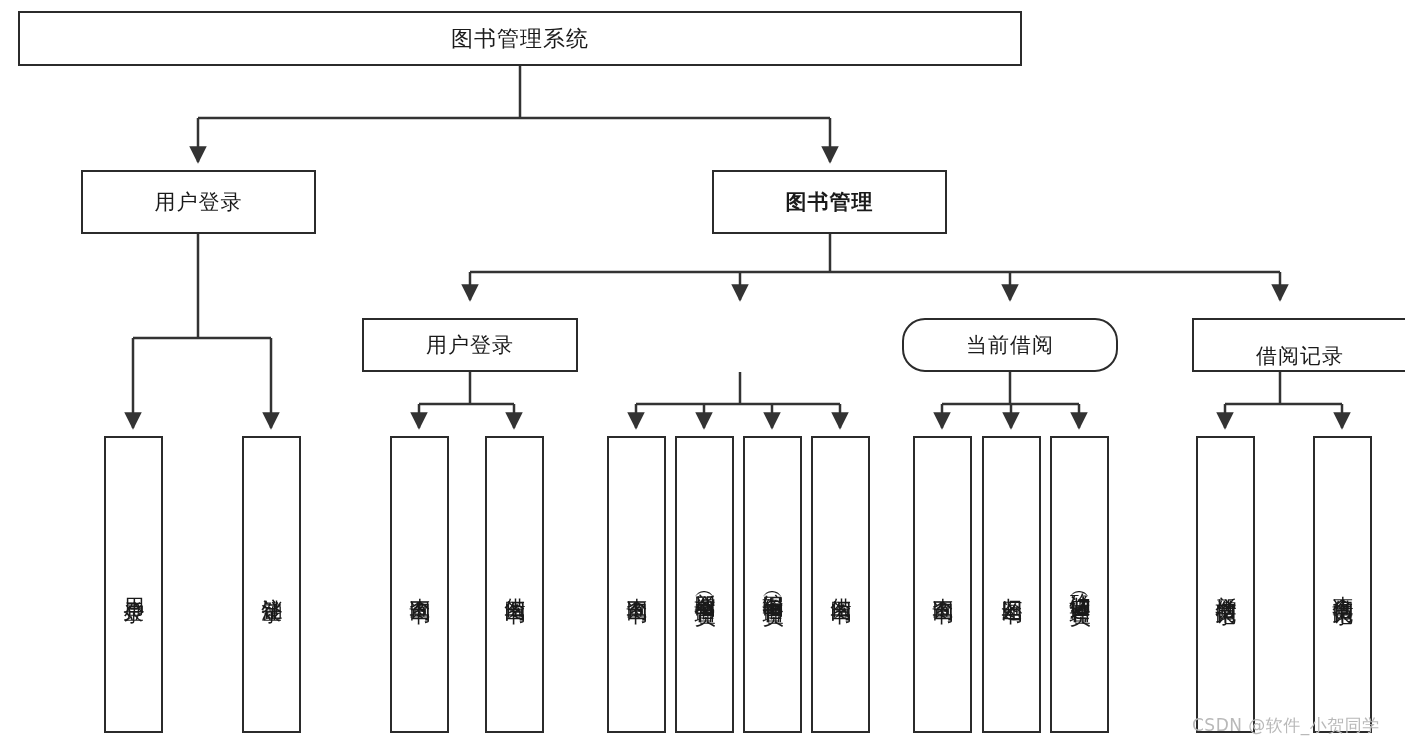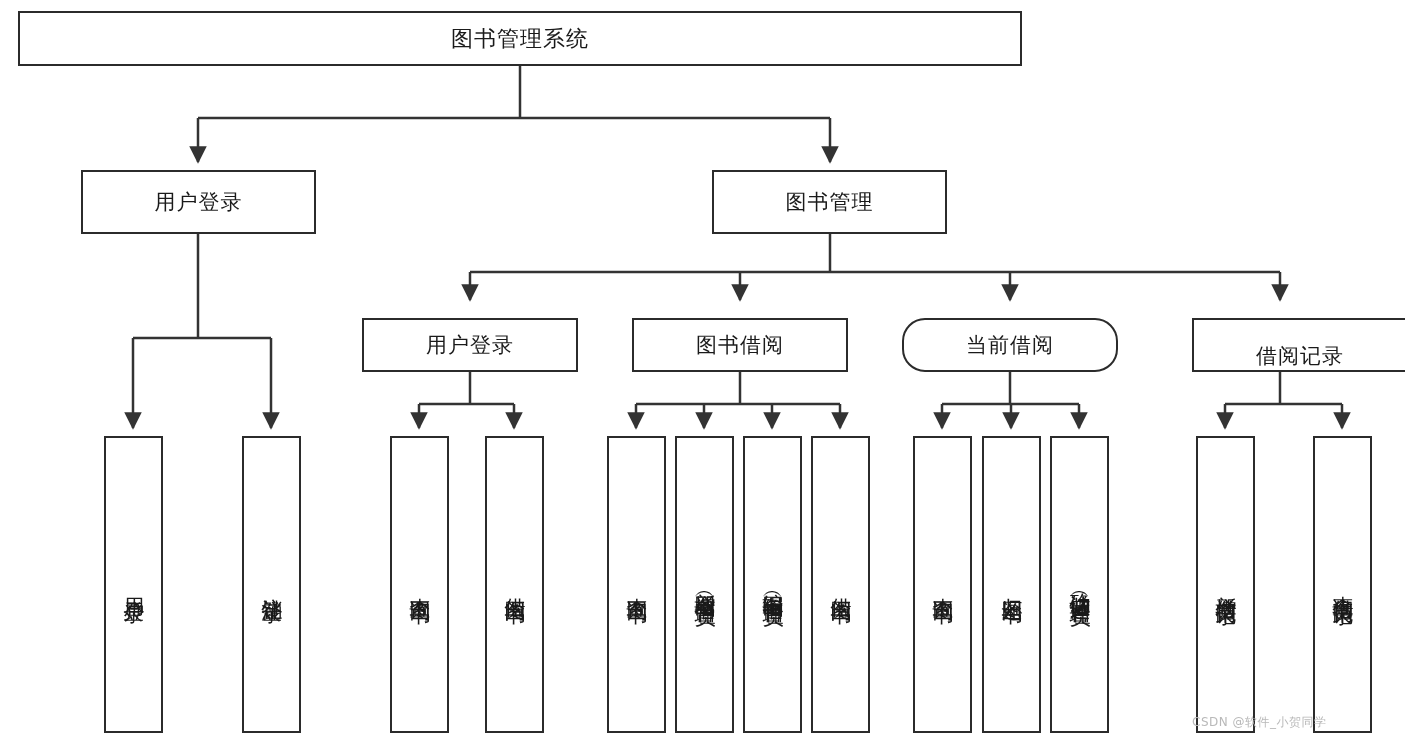--- a/index.html
+++ b/index.html
@@ -49,21 +49,21 @@
     letter-spacing: 2px;
     padding: 4px 0;
     text-align: center;
   }
   .root {
     font-size: 22px;
   }
   .watermark {
     position: absolute;
     color: #b9b9b9;
-    font-size: 12px;
+    font-size: 17px;
     white-space: nowrap;
     letter-spacing: 0.5px;
   }
 </style>
 </head>
 <body>
 
 <div id="canvas">
 
   <svg id="edges" viewBox="0 0 1405 747" xmlns="http://www.w3.org/2000/svg">
@@ -116,29 +116,26 @@
     </g>
   </svg>
 
   <div class="node node-h root" style="left:18px; top:11px; width:1004px; height:55px;">
     <span>图书管理系统</span>
   </div>
 
   <div class="node node-h" style="left:81px; top:170px; width:235px; height:64px;">
     <span>用户登录</span>
   </div>
-  <div class="node node-h" style="left:712px; top:170px; width:235px; height:64px;">
+  <div class="node node-h" style="left:712px; top:170px; width:235px; height:64px;font-weight:bold;">
     <span>图书管理</span>
   </div>
 
   <div class="node node-h" style="left:362px; top:318px; width:216px; height:54px;">
     <span>用户登录</span>
-  </div>
-  <div class="node node-h" style="left:632px; top:318px; width:216px; height:54px;">
-    <span>图书借阅</span>
   </div>
   <div class="node node-h" style="left:902px; top:318px; width:216px; height:54px;border-radius:23px;">
     <span>当前借阅</span>
   </div>
   <div class="node node-h" style="left:1192px; top:318px; width:216px; height:54px;align-items:flex-end;">
     <span>借阅记录</span>
   </div>
 
   <div class="node node-v" style="left:104px; top:436px; width:59px; height:297px;">
     <span>用户登录</span>

